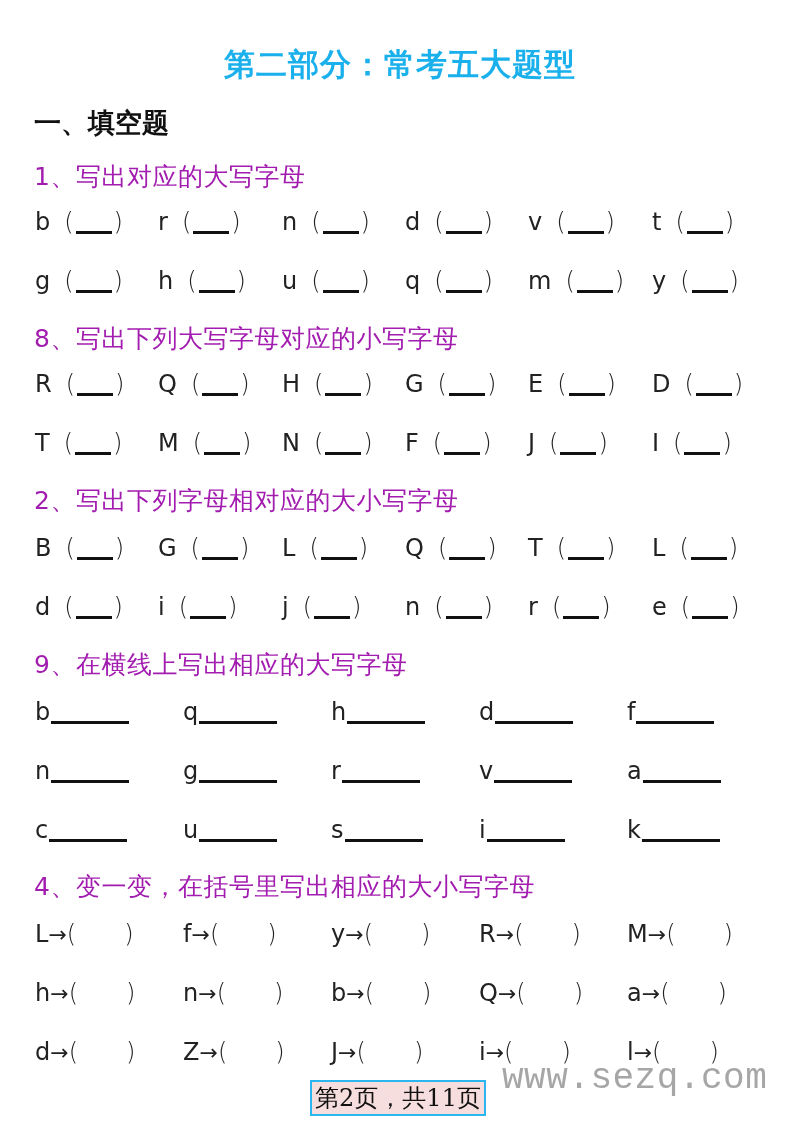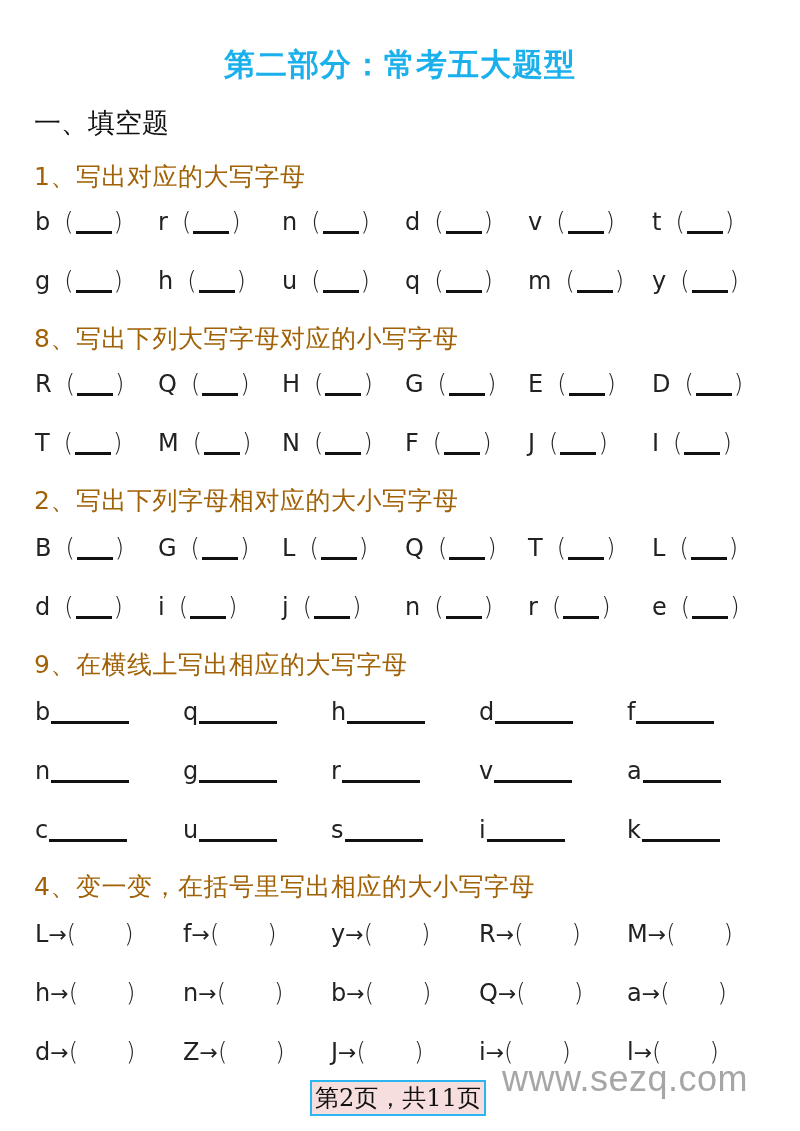--- a/index.html
+++ b/index.html
@@ -1,33 +1,33 @@
 <!DOCTYPE html>
 <html><head>
 <meta charset="utf-8">
 <style>
   html, body { margin:0; padding:0; }
   body { width:800px; height:1131px; background:#ffffff; position:relative; overflow:hidden;
          font-family:"DejaVu Sans", "Liberation Sans", sans-serif; color:#1a1a1a; }
   .title { position:absolute; top:44px; left:0; width:800px; text-align:center;
            font-size:31px; font-weight:bold; color:#1ab0ec; letter-spacing:1px; }
-  .part-heading { position:absolute; top:105px; left:34px; font-size:27px; font-weight:normal; color:#111;text-align:center; }
-  .q-heading { position:absolute; left:34px; font-size:25px; font-weight:normal; color:#a16207; letter-spacing:0.5px; }
+  .part-heading { position:absolute; top:105px; left:34px; font-size:27px; font-weight:bold; color:#111;text-align:center; }
+  .q-heading { position:absolute; left:34px; font-size:25px; font-weight:normal; color:#a21caf; letter-spacing:0.5px; }
   .row { position:absolute; left:0; width:800px; height:40px; }
   .item { position:absolute; font-size:24px; color:#222; white-space:nowrap; line-height:40px; }
   .letter { display:inline-block; }
   .paren { display:inline-block; font-weight:200; color:#222; }
   .blank6 { display:inline-block; width:36px; border-bottom:3px solid #111; height:18px; vertical-align:baseline; margin:0 2px; position:relative; top:4px; }
   .blank-long { display:inline-block; width:78px; border-bottom:3px solid #111; height:18px; position:relative; top:4px; margin-left:1px; }
   .arrow { display:inline-block; font-size:22px; }
   .gap { display:inline-block; width:48px; }
   .footer-box { position:absolute; left:310px; top:1080px; width:176px; height:36px; background:#f6dede;
                 border:2px solid #2cb6ef; box-sizing:border-box; text-align:center;
                 font-family:"DejaVu Serif", "Liberation Serif", serif; font-size:24px; line-height:32px; color:#111; }
-  .watermark { position:absolute; left:502px; top:1058px; font-family:Liberation Sans, sans-serif;
+  .watermark { position:absolute; left:502px; top:1058px; font-family:Liberation Mono, monospace;
                font-size:36px; color:#a6a6a6; letter-spacing:0.5px; }
 </style>
 </head>
 <body>
 
 <div class="title">第二部分：常考五大题型</div>
 <div class="part-heading">一、填空题</div>
 
 <div class="q-heading" style="top:160px">1、写出对应的大写字母</div>
 <div id="s0r0" class="row" style="top:202px">

